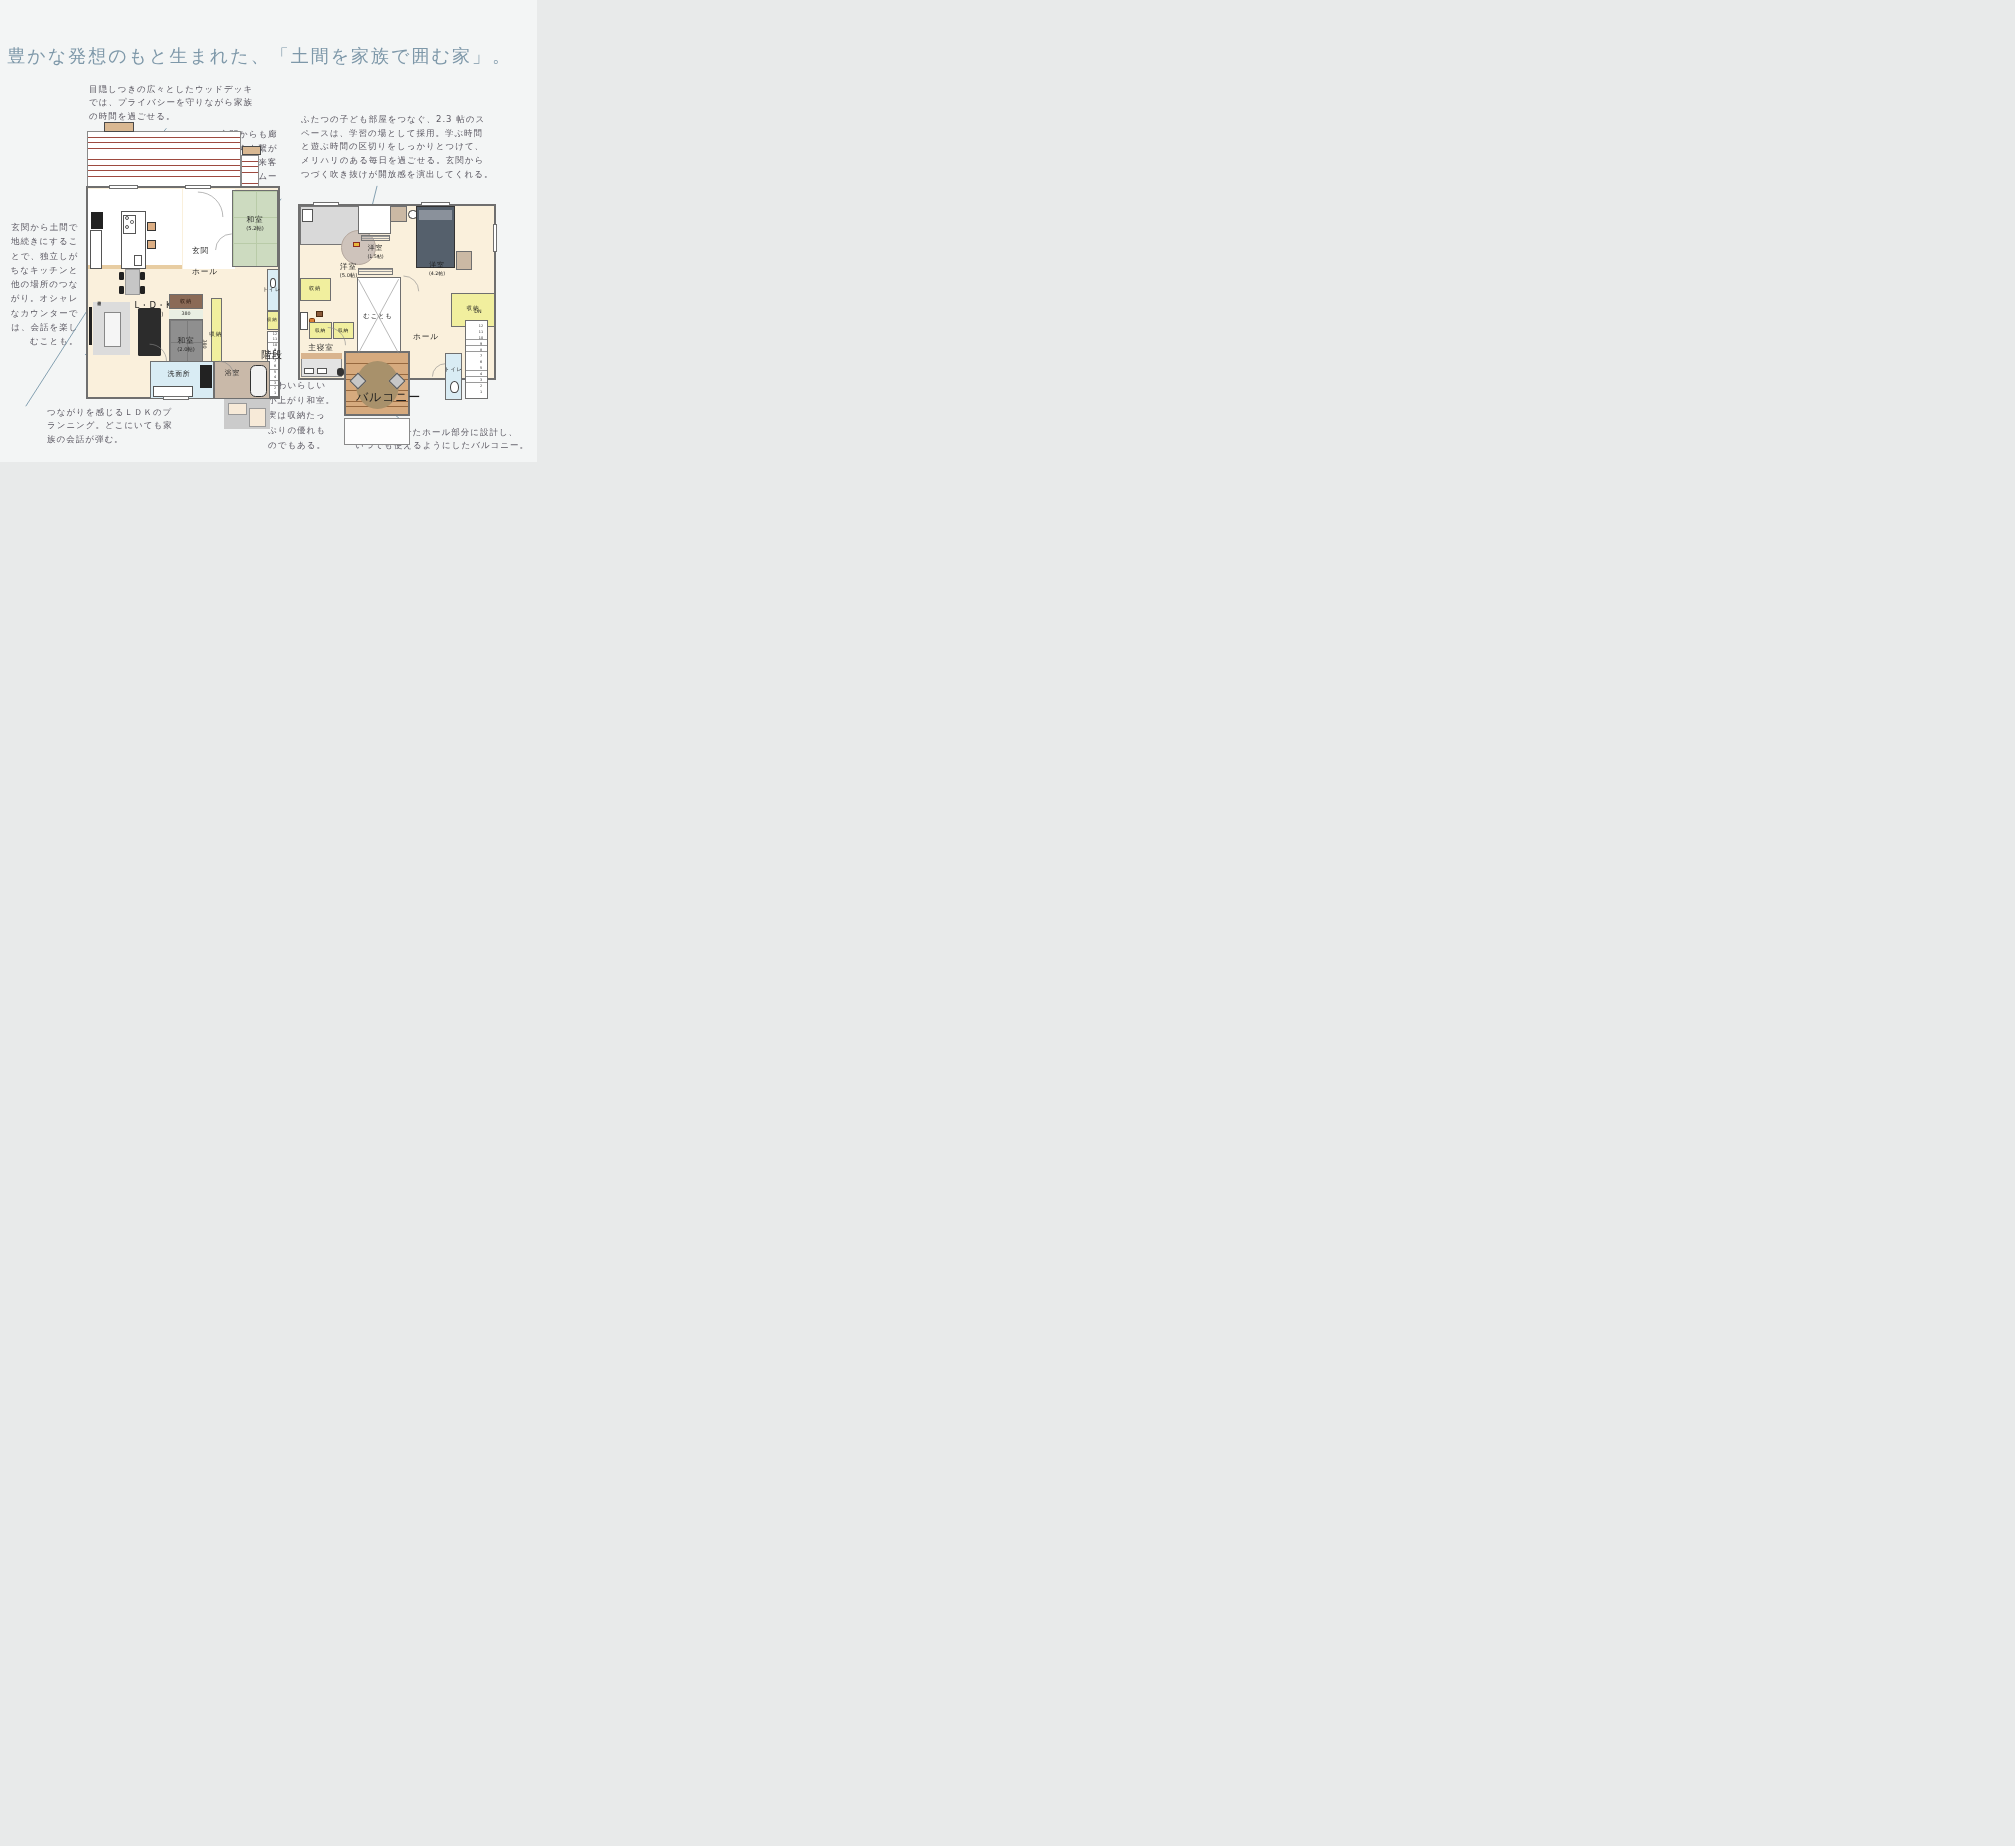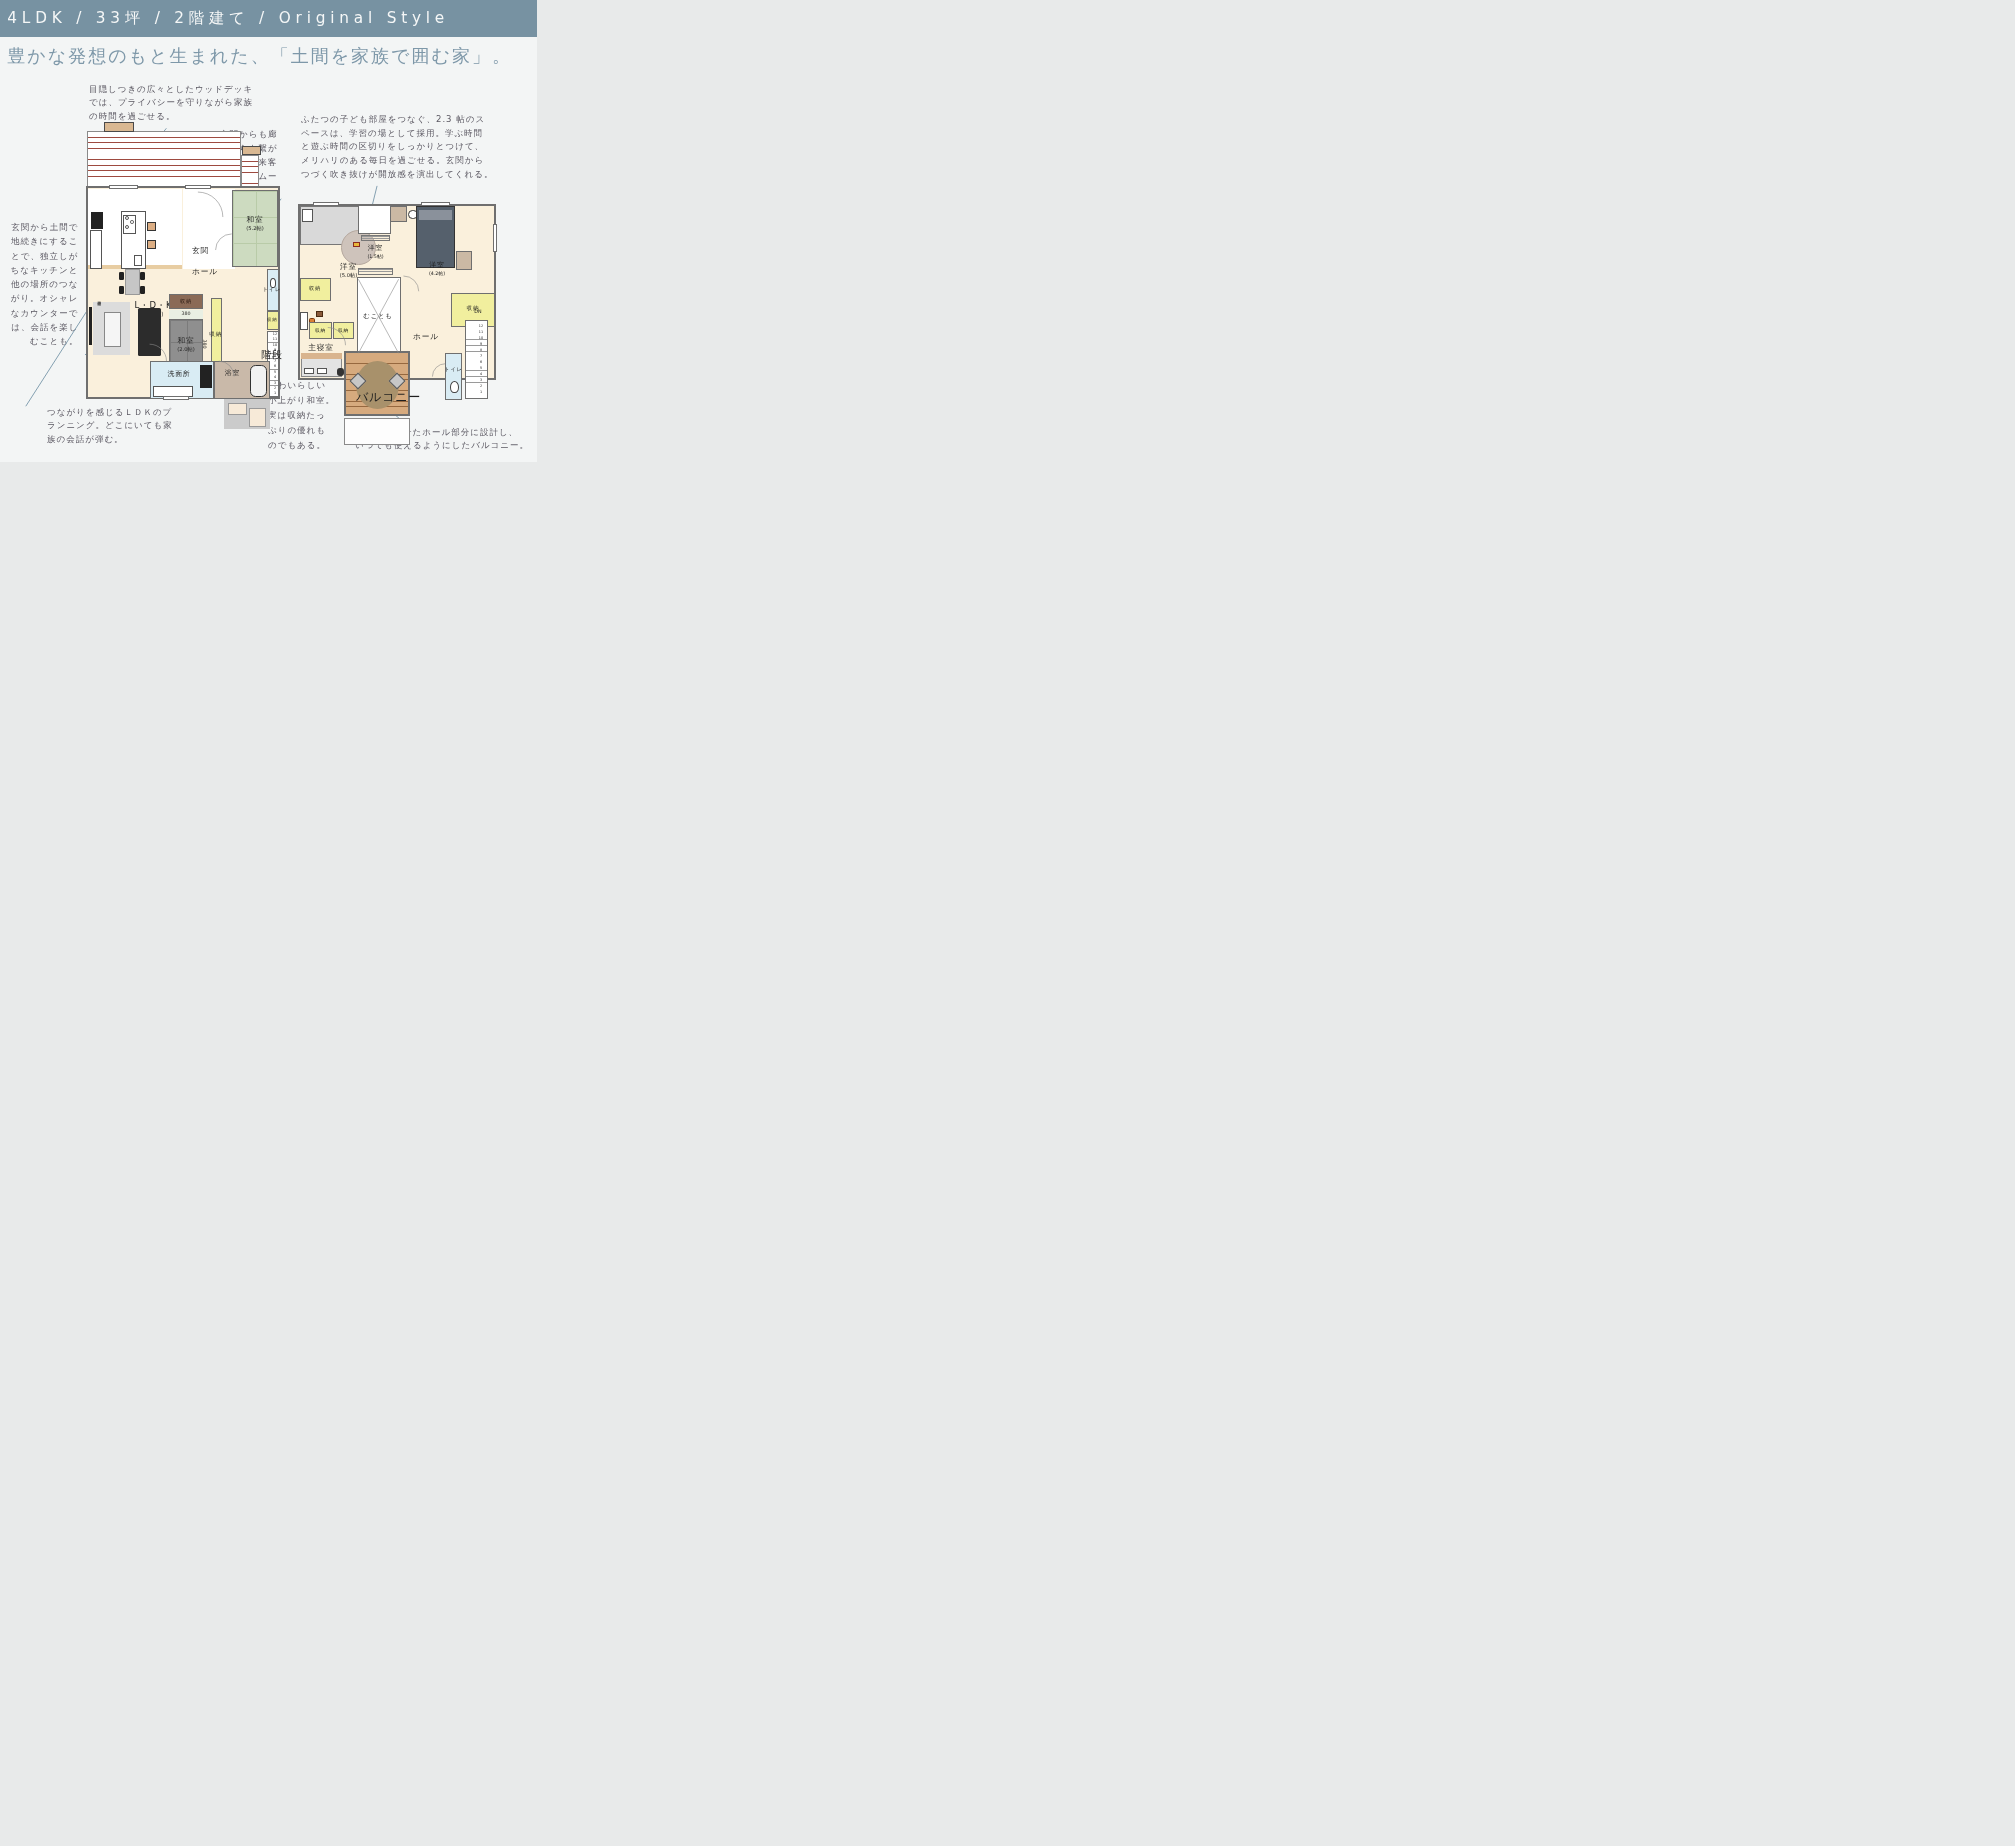--- a/index.html
+++ b/index.html
@@ -46,23 +46,20 @@
   .rsize{font-size:5.2px;letter-spacing:0;}
   .sl{font-size:5.2px;font-weight:500;}
   .tiny{font-size:3.4px;letter-spacing:0;line-height:5.4px;white-space:pre-line;text-align:center;color:#222;}
   .vtext{writing-mode:vertical-rl;letter-spacing:0.4px;}
 </style>
 </head>
 <body>
 
 <div class="canvas">
 
-  <div class="abs header">
-    <span>4LDK / 33坪 / 2階建て / Original Style</span>
-  </div>
 
   <div class="abs title">豊かな発想のもと生まれた、「土間を家族で囲む家」。</div>
 
   <div class="abs note" style="left:89px;top:83px;line-height:13.3px;">目隠しつきの広々としたウッドデッキ
 では、プライバシーを守りながら家族
 の時間を過ごせる。</div>
   <div class="abs note" style="left:220px;top:127px;line-height:14px;">玄関からも廊
 下からも繋が
 る和室。来客
 対応もスムー

